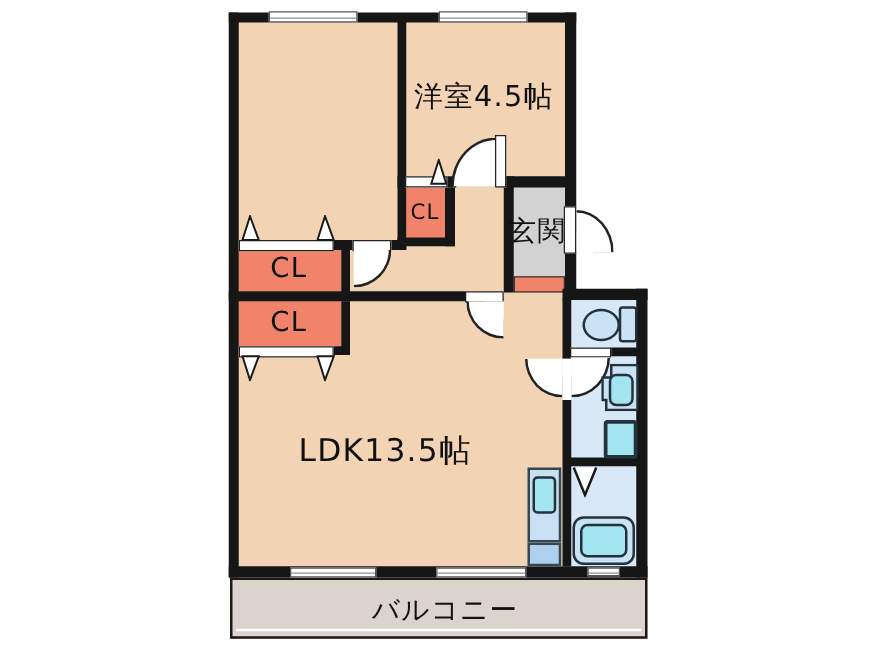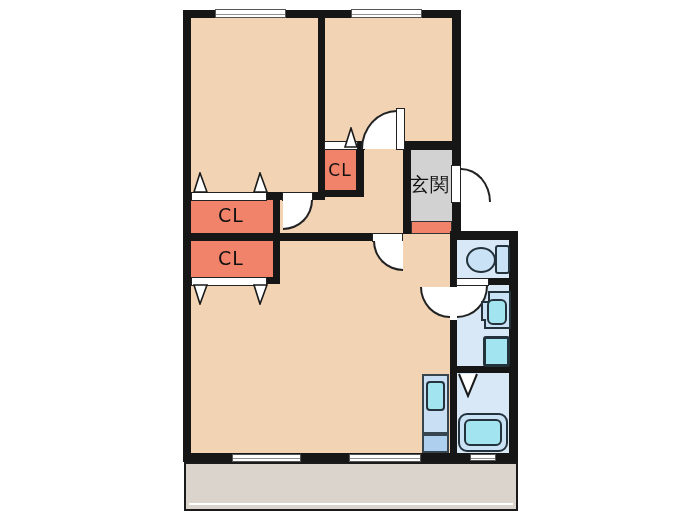--- a/index.html
+++ b/index.html
@@ -26,21 +26,21 @@
   .arc{background:#fff;}
   .arc.br{border-right:2px solid #222;border-bottom:2px solid #222;border-bottom-right-radius:100%;}
   .arc.bl{border-left:2px solid #222;border-bottom:2px solid #222;border-bottom-left-radius:100%;}
   .arc.tr{border-top:2px solid #222;border-right:2px solid #222;border-top-right-radius:100%;}
   .arc.tl{border-top:2px solid #222;border-left:2px solid #222;border-top-left-radius:100%;}
   .gap{background:#fff;}
   
   .lbl{position:absolute;transform:translate(-50%,-50%);white-space:nowrap;letter-spacing:1px;}
   .lbl.big{font-size:25px;}
   .lbl.room{font-size:23px;}
-  .lbl.mid{font-size:19px;}
+  .lbl.mid{font-size:22px;}
   .lbl.small{font-size:17px;}
   
   .wm{background:var(--fixture_fill);border:3px solid #24323c;border-radius:3px;}
   .tub-outer{background:#C9E2F6;border:2px solid #24323c;border-radius:9px;}
   .tub-inner{background:var(--fixture_fill);border:2px solid #24323c;border-radius:6px;}
   .kit-top{background:#C8DFF4;border:2px solid #37454e;}
   .kit-sink{background:var(--fixture_fill);border:2px solid #24323c;border-radius:4px;}
   .kit-low{background:#AFCFEE;border:2px solid #37454e;}
   svg{display:block;}
 </style>
@@ -158,18 +158,21 @@
 
   <div class="abs wm" style="left:483px;top:336px;width:27px;height:31px;"></div>
 
   <div class="abs tub-outer" style="left:458px;top:413px;width:50px;height:39px;"></div>
   <div class="abs tub-inner" style="left:464px;top:419px;width:38px;height:27px;"></div>
 
   <div class="abs kit-top" style="left:422px;top:374px;width:27px;height:60px;"></div>
   <div class="abs kit-sink" style="left:426px;top:381px;width:19px;height:30px;"></div>
   <div class="abs kit-low" style="left:422px;top:434px;width:27px;height:19px;"></div>
 
+  <div class="lbl room" style="left:387px;top:77px;">洋室4.5帖</div>
+  <div class="lbl big" style="left:308px;top:360px;">LDK13.5帖</div>
   <div class="lbl mid" style="left:430px;top:185px;">玄関</div>
   <div class="lbl mid" style="left:231px;top:215px;">CL</div>
   <div class="lbl mid" style="left:231px;top:258px;">CL</div>
   <div class="lbl small" style="left:340px;top:170px;">CL</div>
+  <div class="lbl mid" style="left:356px;top:488px;">バルコニー</div>
 
 </div>
 
 </body></html>

